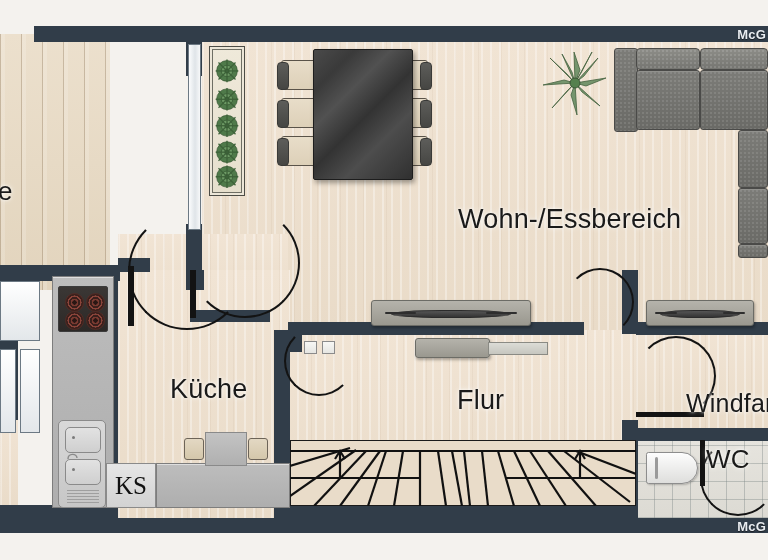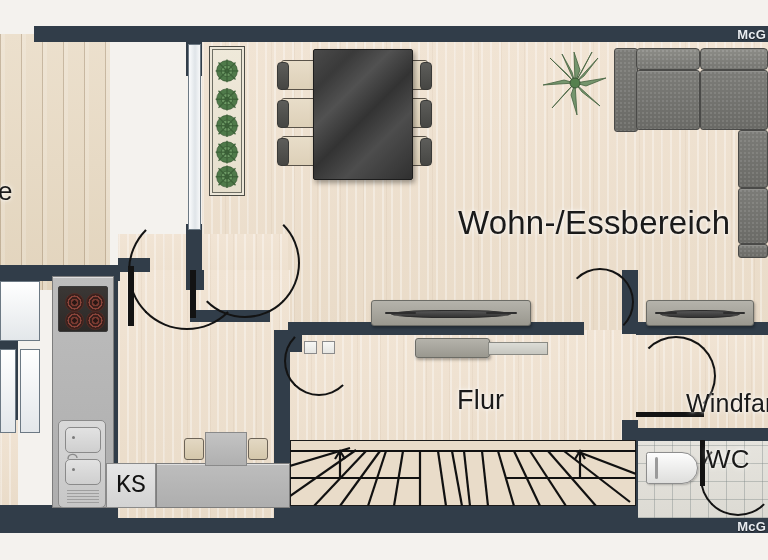--- a/index.html
+++ b/index.html
@@ -141,21 +141,21 @@
   }
   .burner{position:absolute;border-radius:50%;
     background:
       radial-gradient(circle,#2a1714 0 18%,#7a3a31 19% 30%,#3a201c 31% 45%,#8a443a 46% 58%,#3a201c 59% 72%,#7a3a31 73% 84%,#2a1714 85% 100%);
     border:1px solid #512a24;}
   
   .ks{
     position:absolute;box-sizing:border-box;border:1px solid #8a8a8a;
     background:linear-gradient(180deg,#e6e6e6,#d2d2d2);
     display:flex;align-items:center;justify-content:center;
-    color:#111;font-family:Liberation Mono, monospace;
+    color:#111;font-family:Liberation Serif, serif;
   }
   
   .ktable{position:absolute;box-sizing:border-box;border:1px solid #8a8a8a;
           background:linear-gradient(180deg,#c3c3c3,#b0b0b0);}
   .kchair{position:absolute;box-sizing:border-box;border:1px solid #6d6458;border-radius:3px;
           background:linear-gradient(180deg,#e3d8c3,#d4c7ab);}
   
   .niche{position:absolute;box-sizing:border-box;border:1px solid #8b8b8b;
          background:linear-gradient(180deg,#f7f7f5,#e6e6e2);}
 </style>
@@ -444,21 +444,22 @@
         <path d="M285 19 L290 11 L295 19"></path>
       </g>
     </svg>
   </div>
 
   <div class="toilet" style="left:646px;top:452px;width:52px;height:32px;">
     <div class="lid"></div>
   </div>
 
   <div class="rlabel" style="left:-2px;top:176px;font-size:26px;">e</div>
-  <div class="rlabel" style="left:458px;top:204px;font-size:33px;">Wohn-/Essbereich</div>
+  <div class="rlabel" style="left:458px;top:204px;font-size:27px;">Wohn-/Essbereich</div>
+  <div class="rlabel" style="left:170px;top:374px;font-size:27px;">Küche</div>
   <div class="rlabel" style="left:457px;top:385px;font-size:27px;">Flur</div>
   <div class="rlabel" style="left:686px;top:389px;font-size:25px;">Windfan</div>
   <div class="rlabel" style="left:706px;top:444px;font-size:26px;">WC</div>
 
   <div class="wm" style="right:2px;top:27px;">McG</div>
   <div class="wm" style="right:2px;top:519px;">McG</div>
 
 </div>
 
 </body></html>

